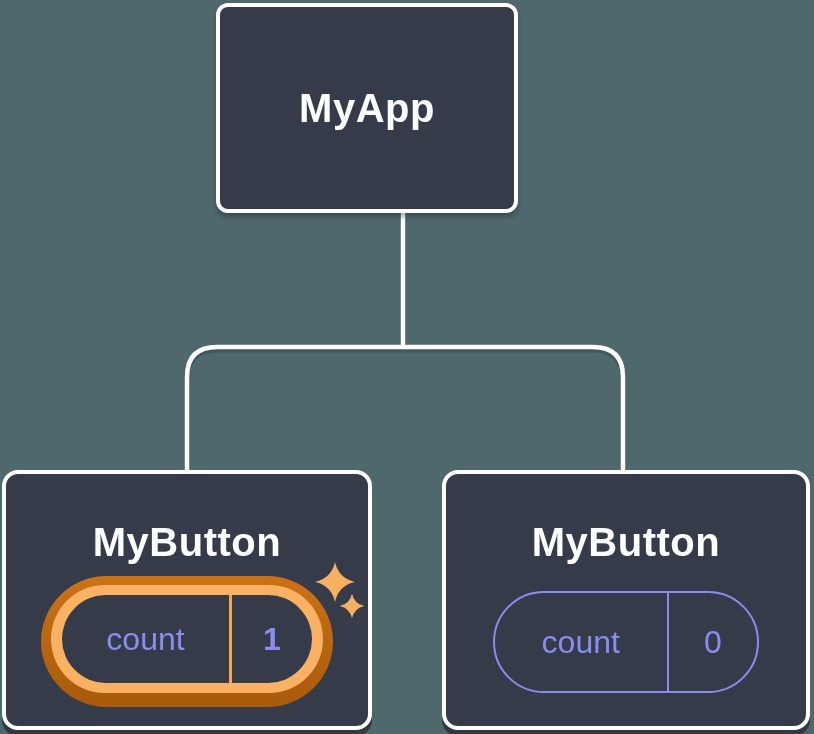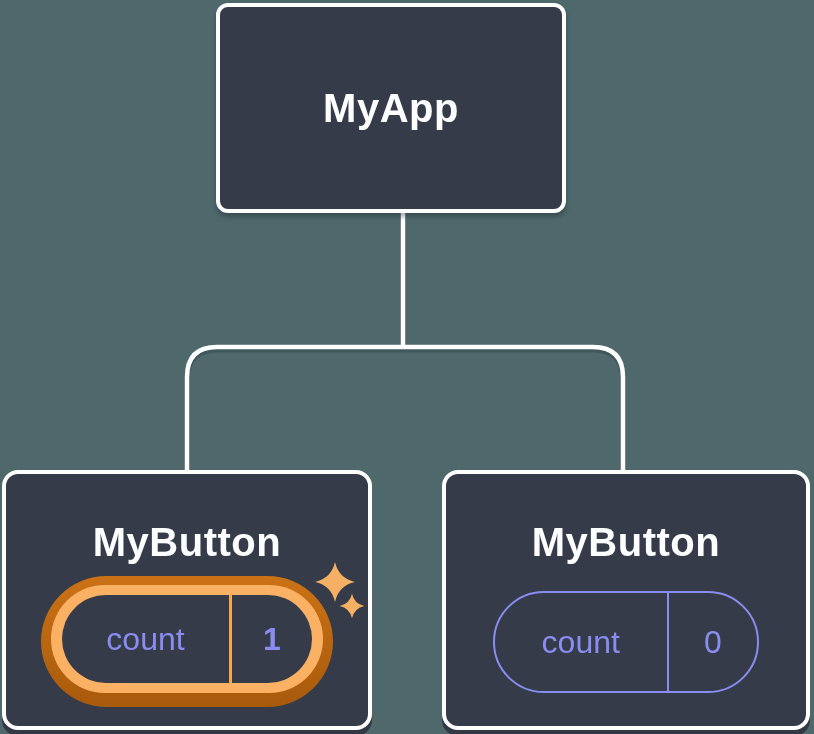--- a/index.html
+++ b/index.html
@@ -23,21 +23,21 @@
   
   .node {
     position: absolute;
     background: #353B48;
     border: 4px solid #FFFFFF;
     box-sizing: border-box;
     z-index: 2;
   }
   .node-root {
     left: 216px; top: 3px;
-    width: 350px; height: 210px;
+    width: 302px; height: 210px;
     border-radius: 12px;
     display: flex; align-items: center; justify-content: center;
     box-shadow: 0 4px 4px rgba(25,32,40,0.35);
   }
   .node-child {
     top: 470px;
     width: 370px; height: 260px;
     border-radius: 16px;
     display: flex; flex-direction: column; align-items: center;
     box-shadow: 0 6px 0 #323844;

